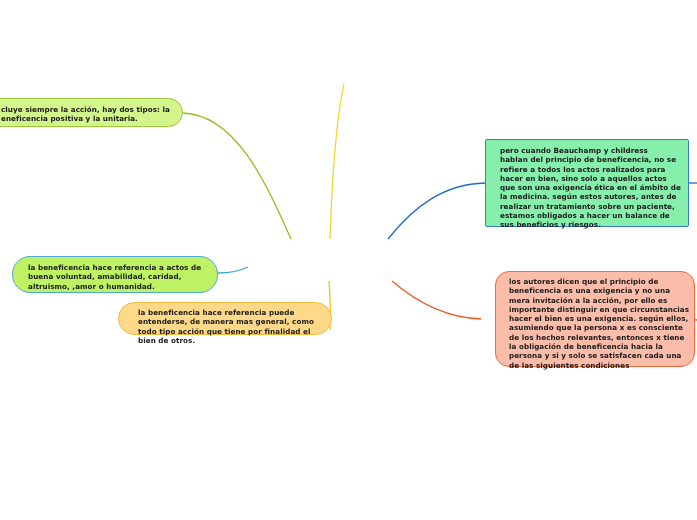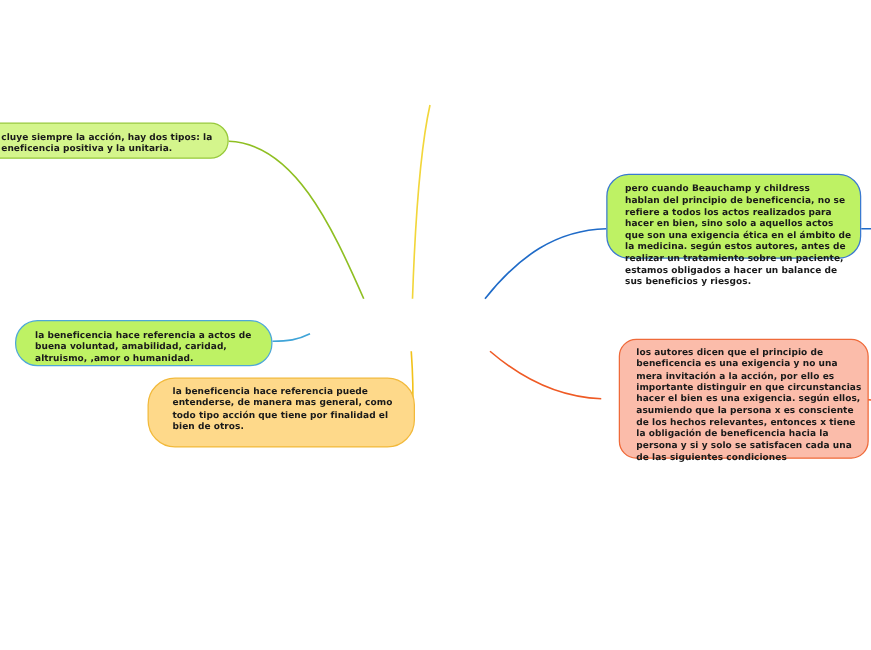--- a/index.html
+++ b/index.html
@@ -76,33 +76,33 @@
       left: 12px; top: 256px;
       width: 206px; height: 37px;
       background: #bef264;
       border: 1.2px solid #4ea8d8;
       border-radius: 18px;
       padding: 6px 0 0 15px;
     }
     
     .n-orange {
       left: 118px; top: 302px;
-      width: 214px; height: 56px;
+      width: 214px; height: 33px;
       background: #fed98a;
       border: 1.2px solid #f2b93a;
       border-radius: 22px;
       padding: 5px 0 0 19px;
     }
     
     .n-blue {
       left: 485px; top: 139px;
-      width: 204px; height: 68px;
-      background: #bef264;
+      width: 204px; height: 88px;
+      background: #86efac;
       border: 1.2px solid #3a79d0;
-      border-radius: 18px;
+      border-radius: 2px;
       padding: 6px 0 0 14px;
     }
     
     .n-salmon {
       left: 481px; top: 271px;
       width: 200px; height: 96px;
       background: #fbbcaa;
       border: 1.2px solid #ef6a3a;
       border-radius: 14px;
       padding: 5px 0 0 13px;

